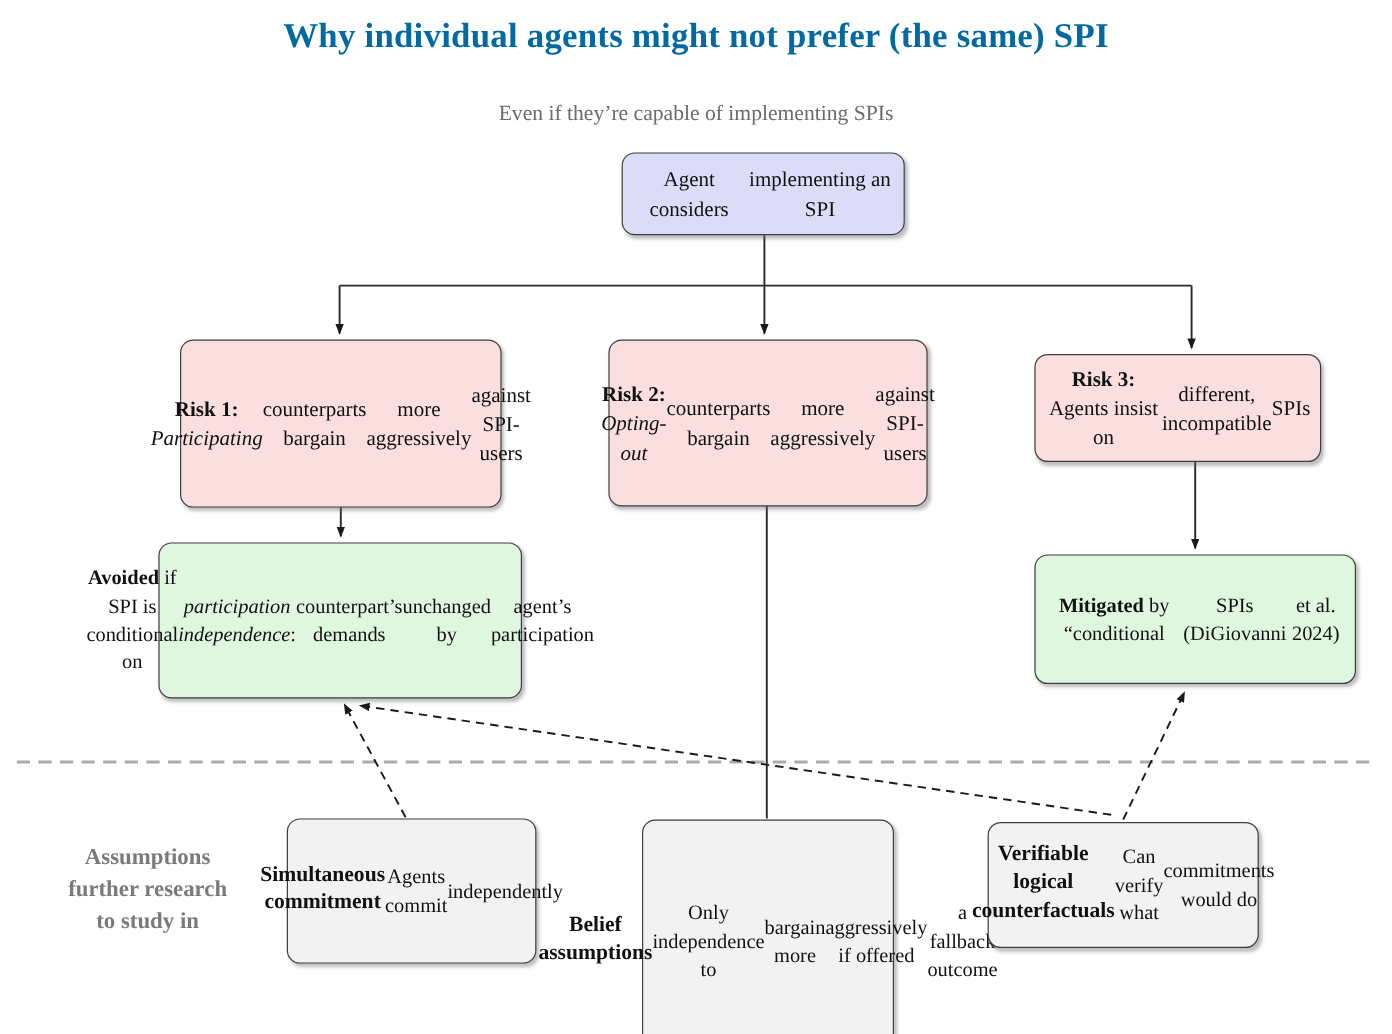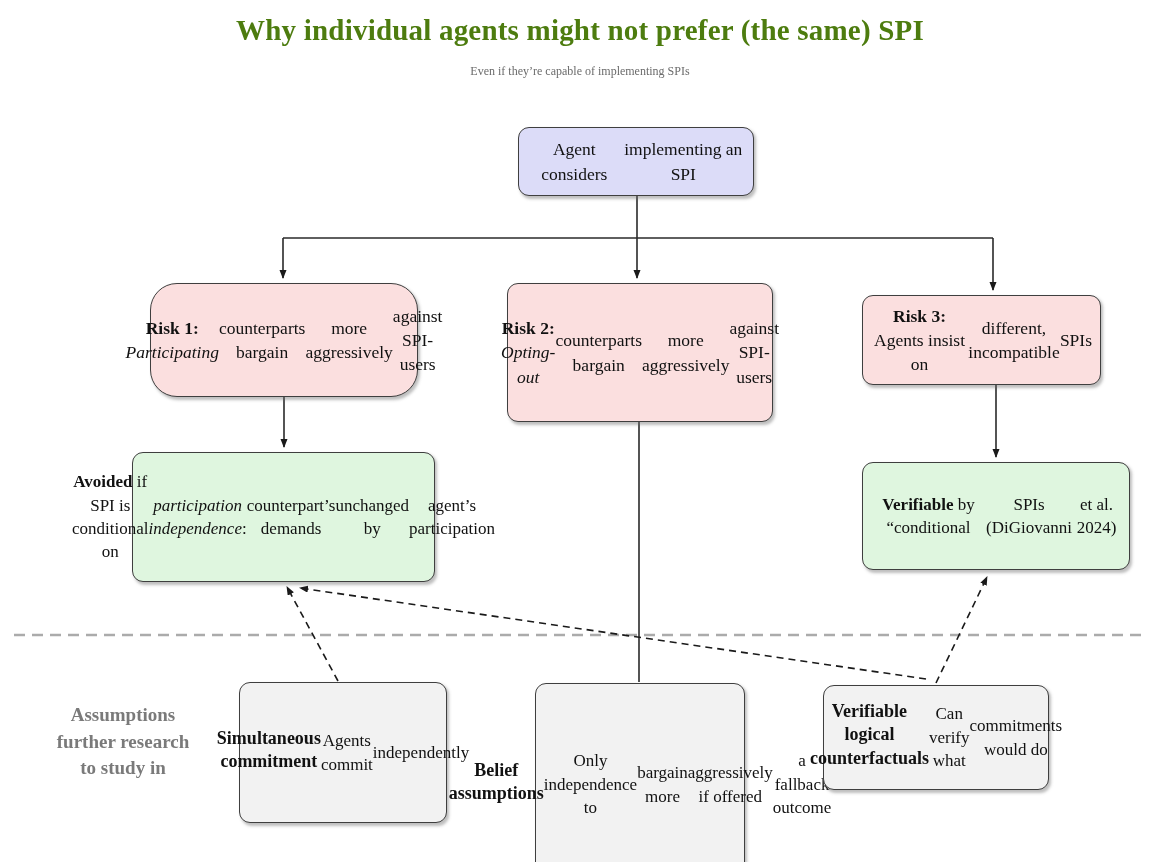--- a/index.html
+++ b/index.html
@@ -2,47 +2,47 @@
 <html style="--consider-fill: #dcdcf8; --risk-fill: #fbdfdf; --mitigation-fill: #dff6df; --assumption-fill: #f2f2f2; --border-color: #3f3f3f; --separator-color: #ababab; --subtitle-color: #6b6b6b; --label-color: #7a7a7a;"><head>
 <meta charset="utf-8">
 <style>
   html,body{margin:0;padding:0;background:#ffffff;}
   .canvas{
     position:relative;width:1160px;height:862px;background:#fff;overflow:hidden;
     font-family:"Liberation Serif","DejaVu Serif",serif;color:#111;
   }
   .title{
     position:absolute;left:0;top:14px;width:100%;text-align:center;
-    font-size:29px;font-weight:bold;letter-spacing:.2px;color:#4d7c0f;
+    font-size:29px;font-weight:bold;letter-spacing:.2px;color:#0369a1;
   }
   .subtitle{
-    position:absolute;left:0;top:64px;width:100%;text-align:center;
-    font-size:12px;color:var(--subtitle-color,#6b6b6b);
+    position:absolute;left:0;top:84px;width:100%;text-align:center;
+    font-size:18px;color:var(--subtitle-color,#6b6b6b);
   }
   svg.wires{position:absolute;left:0;top:0;width:1160px;height:862px;}
   .box{
     position:absolute;box-sizing:border-box;
     border:1.4px solid var(--border-color,#3f3f3f);border-radius:11px;
     display:flex;justify-content:center;align-items:center;
     text-align:center;font-size:17.5px;line-height:1.38;
     box-shadow:2px 2.5px 3px rgba(110,110,110,.45);
     padding:4px 8px;
   }
   .box .b{font-weight:bold;}
   .box .i{font-style:italic;}
   .consider{left:518px;top:127px;width:236px;height:69px;background:var(--consider-fill,#dcdcf8);}
   .risk{background:var(--risk-fill,#fbdfdf);}
-  .risk1{left:150px;top:283px;width:268px;height:114px;border-radius:27px;}
+  .risk1{left:150px;top:283px;width:268px;height:140px;}
   .risk2{left:507px;top:283px;width:266px;height:139px;}
   .risk3{left:862px;top:295px;width:239px;height:90px;}
   .green{background:var(--mitigation-fill,#dff6df);font-size:17px;}
   .green1{left:132px;top:452px;width:303px;height:130px;}
   .green2{left:862px;top:462px;width:268px;height:108px;}
   .assump{background:var(--assumption-fill,#f2f2f2);font-size:17px;}
-  .assumpA{left:239px;top:682px;width:208px;height:141px;}
+  .assumpA{left:239px;top:682px;width:208px;height:121px;}
   .assumpB{left:535px;top:683px;width:210px;height:203px;}
   .assumpC{left:823px;top:685px;width:226px;height:105px;}
   .assump .ttl{font-weight:bold;font-size:18px;line-height:1.3;margin-bottom:5px;}
   .side-label{
     position:absolute;left:12px;top:702px;width:222px;text-align:center;
     font-size:19px;font-weight:bold;line-height:1.4;color:var(--label-color,#7a7a7a);
   }
   .line{display:block;}
 </style>
 </head>
@@ -117,21 +117,21 @@
       <span>if SPI is conditional on</span>
     </span>
     <span class="line"><span class="i">participation independence</span><span>:</span></span>
     <span class="line">counterpart’s demands</span>
     <span class="line">unchanged by</span>
     <span class="line">agent’s participation</span>
   </div>
 
   <div class="box green green2">
     <span class="line">
-      <span class="b">Verifiable</span>
+      <span class="b">Mitigated</span>
       <span>by “conditional</span>
     </span>
     <span class="line">SPIs (DiGiovanni</span>
     <span class="line">et al. 2024)</span>
   </div>
 
   <div class="side-label">
     <span class="line">Assumptions</span>
     <span class="line">further research</span>
     <span class="line">to study in</span>

